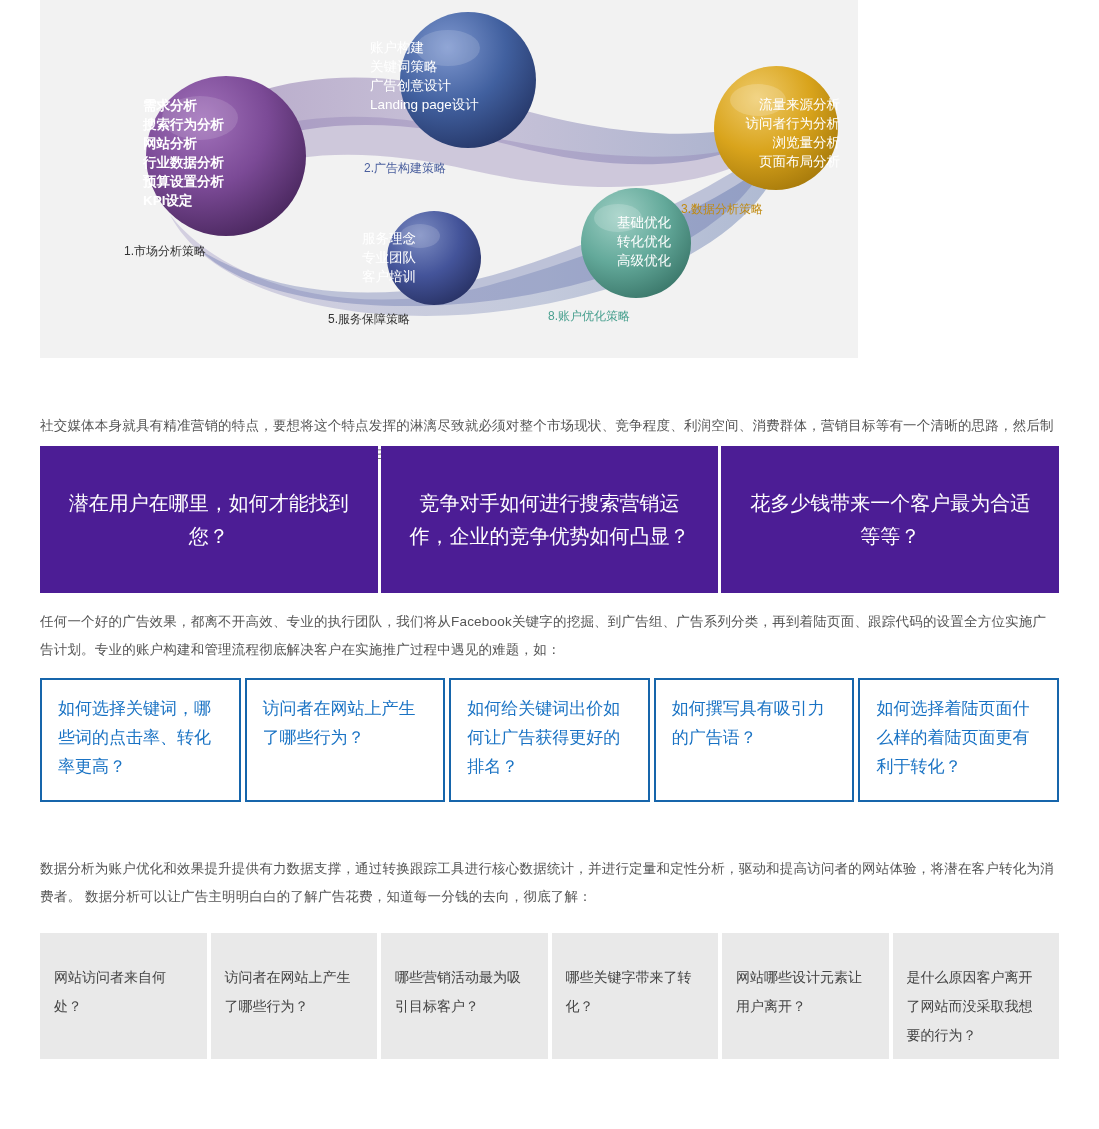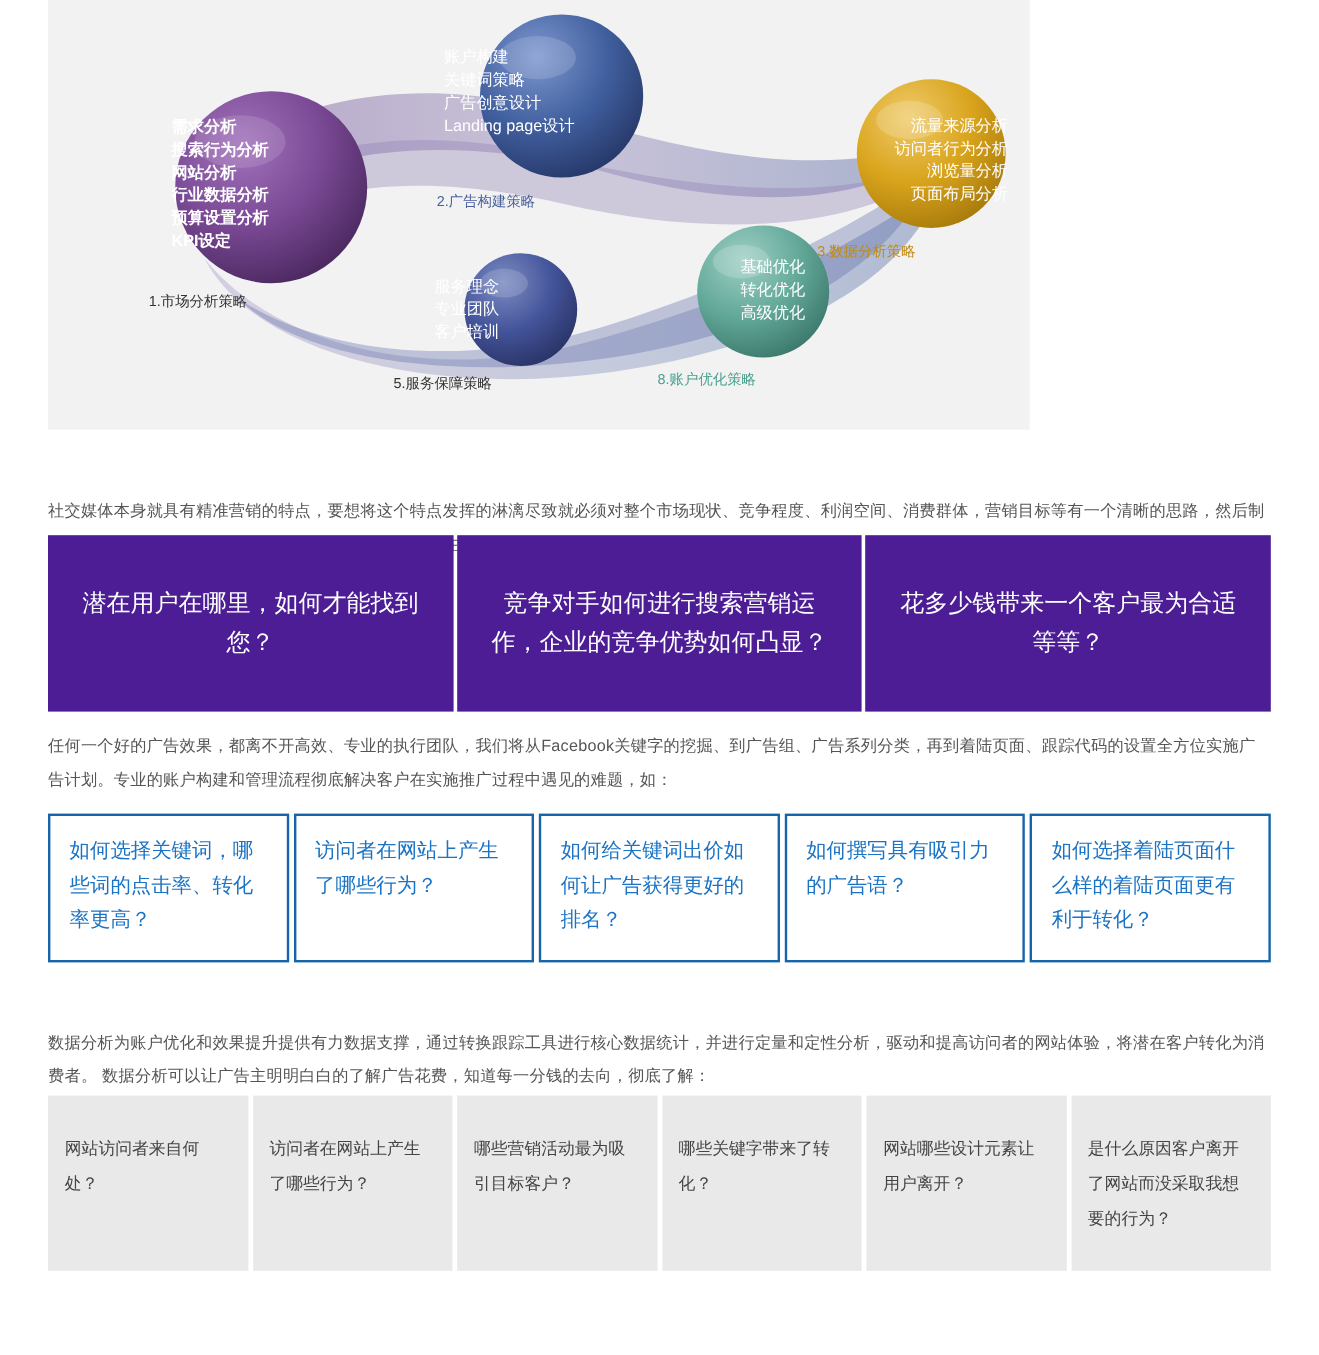--- a/index.html
+++ b/index.html
@@ -116,20 +116,21 @@
   }
   .grey-box {
     flex: 1;
     background: #e9e9e9;
     color: #444;
     font-size: 14px;
     line-height: 29px;
     padding: 30px 14px 0 14px;
     box-sizing: border-box;
     text-align: left;
+    margin-top: 20px;
   }
 </style>
 </head>
 <body>
 
 <div class="page">
 
   <div class="diagram-wrap">
     <svg class="diagram-svg" width="818" height="358" viewBox="0 0 818 358">
       <defs>

